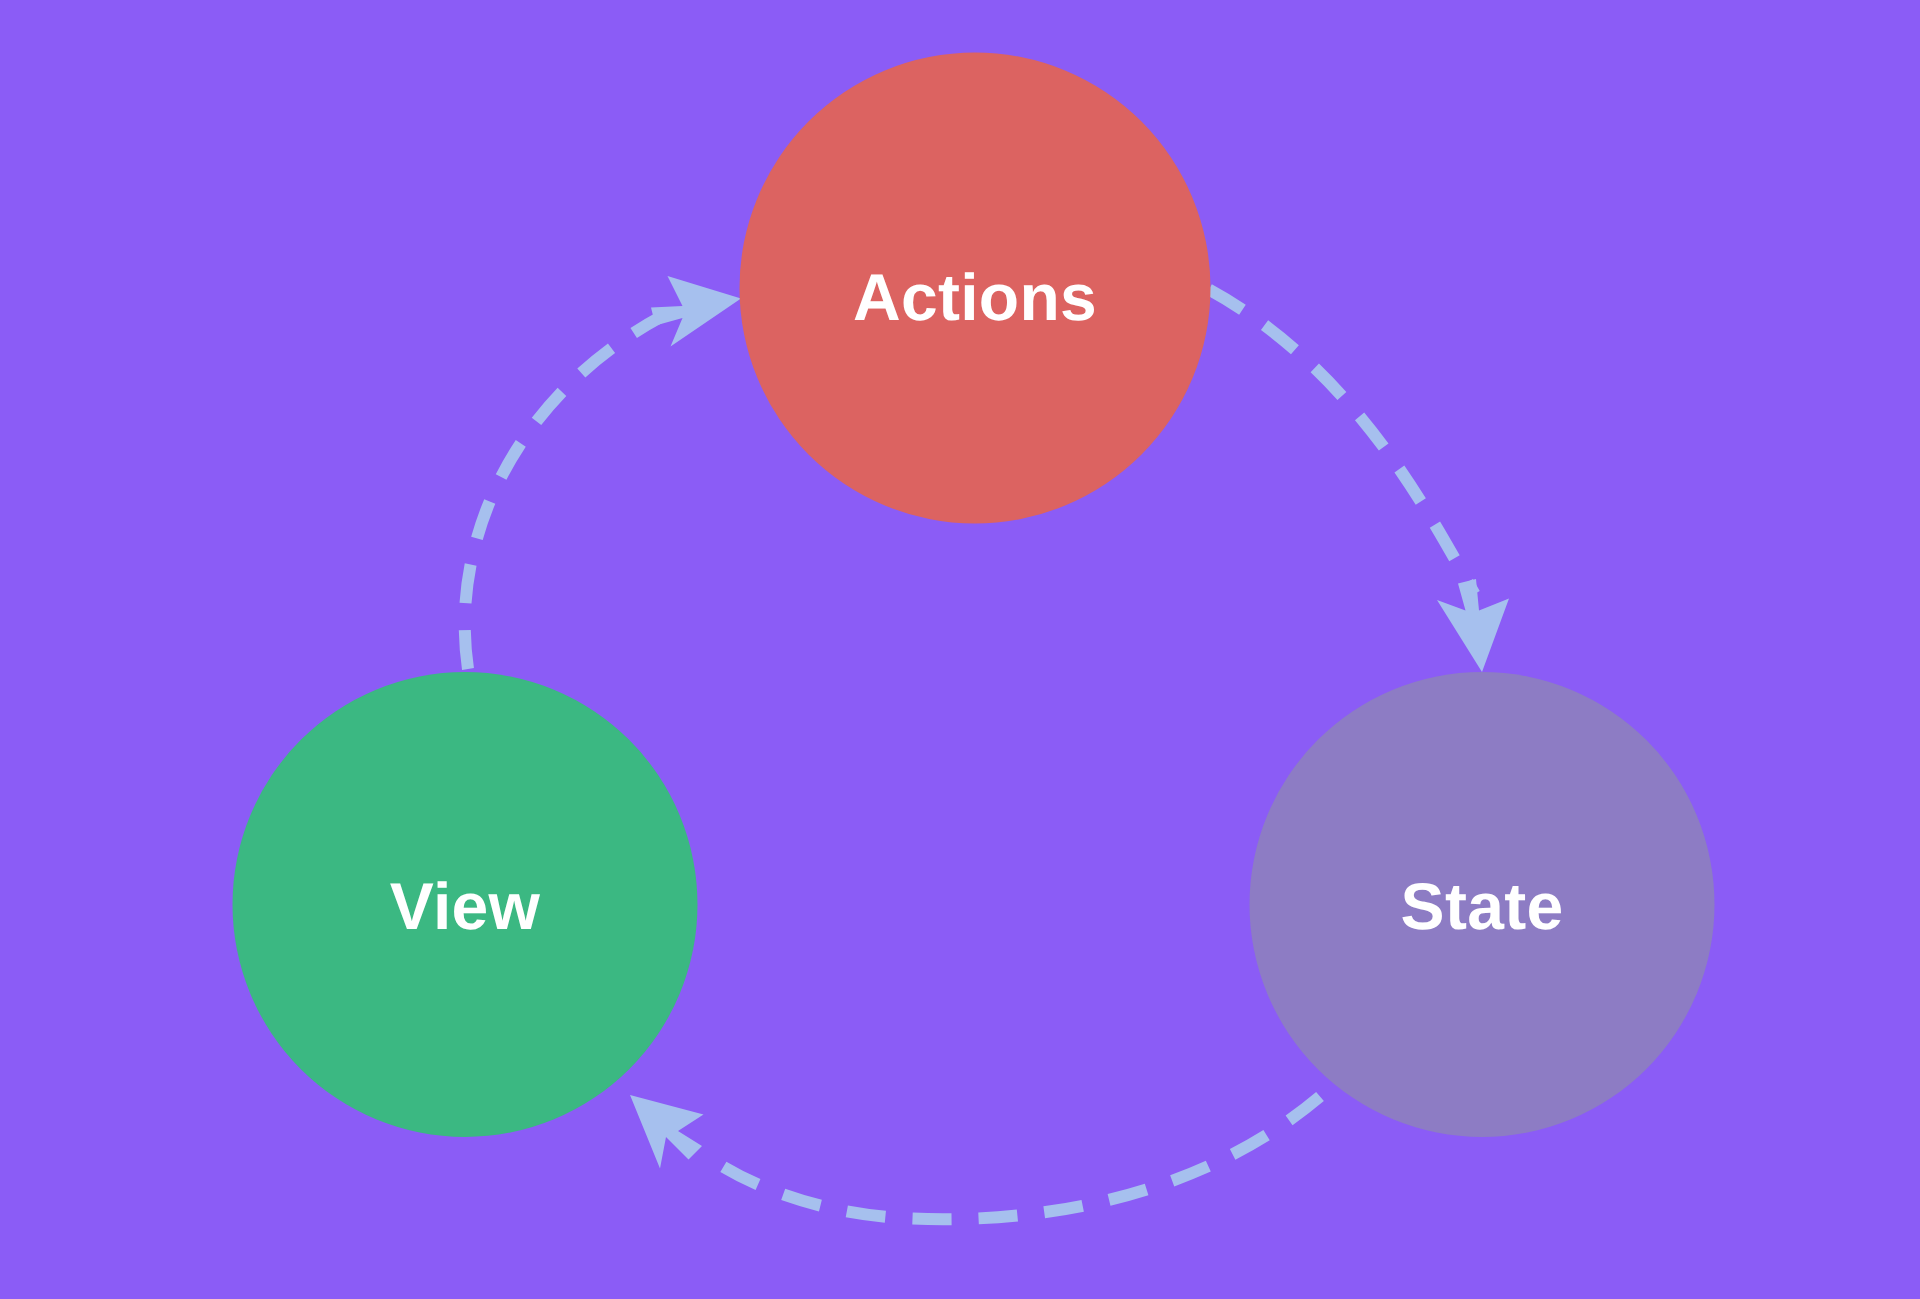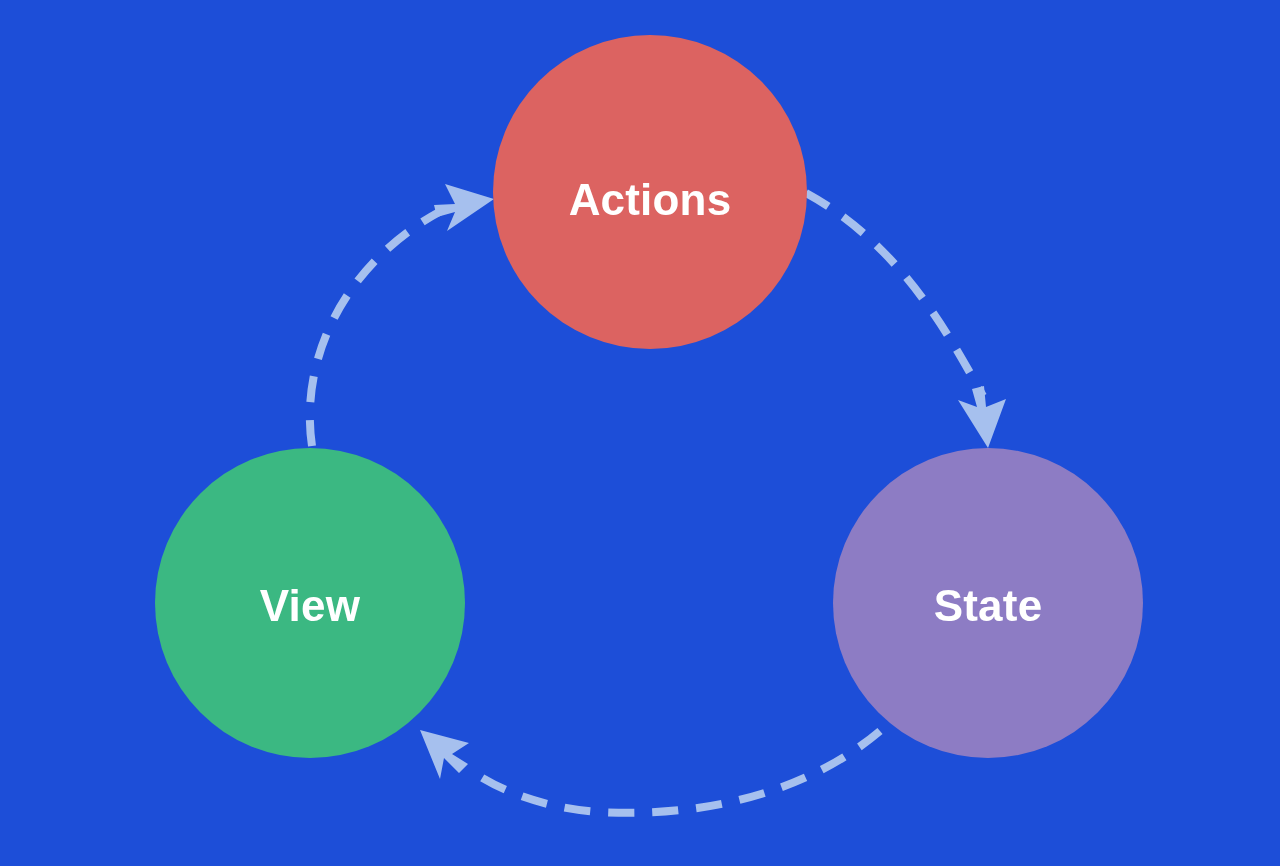--- a/index.html
+++ b/index.html
@@ -11,21 +11,21 @@
   body {
     width: 1280px;
     height: 866px;
     font-family: "Liberation Sans", "DejaVu Sans", sans-serif;
     overflow: hidden;
   }
   #stage {
     position: relative;
     width: 1280px;
     height: 866px;
-    background: #1d4ed8;
+    background: #8b5cf6;
   }
   #flow-svg {
     position: absolute;
     top: 0;
     left: 0;
     width: 1280px;
     height: 866px;
     display: block;
   }
   .node-label {

